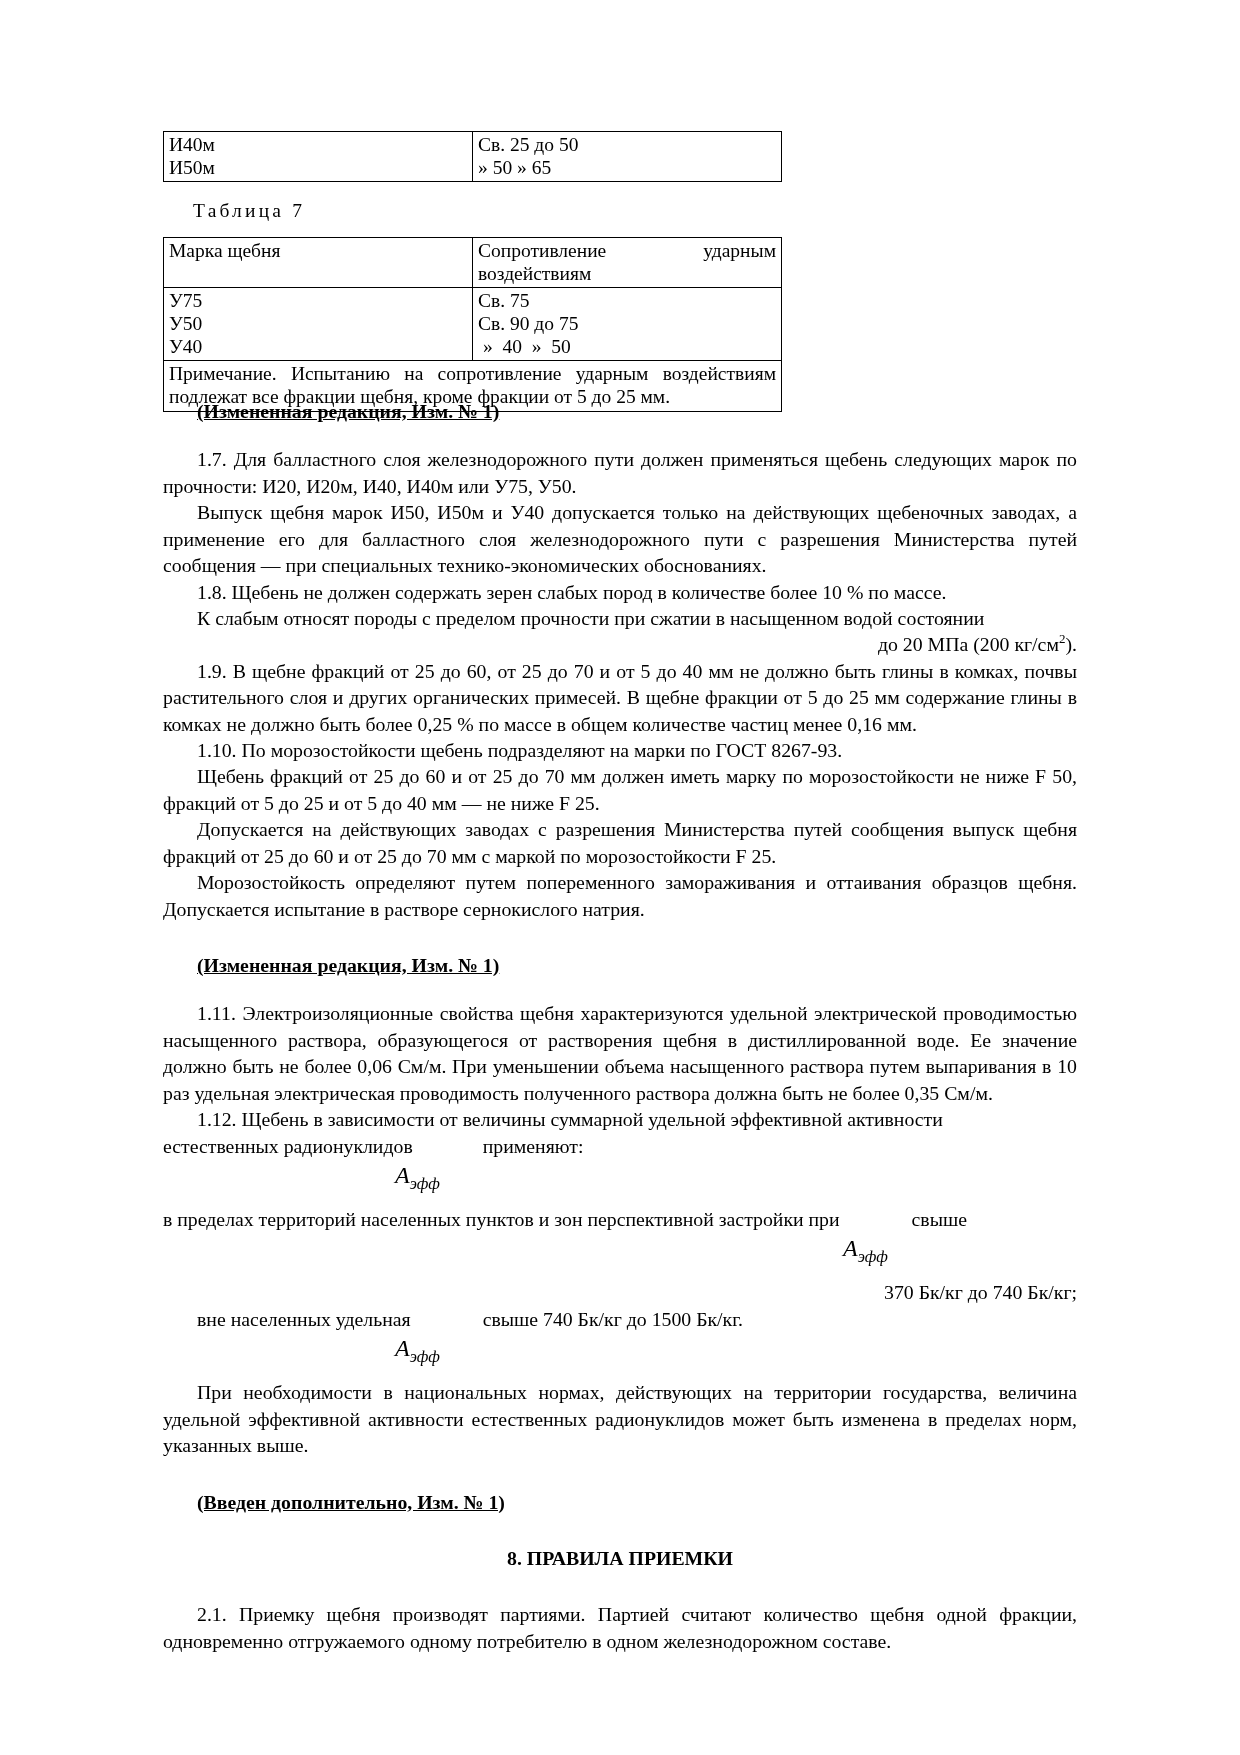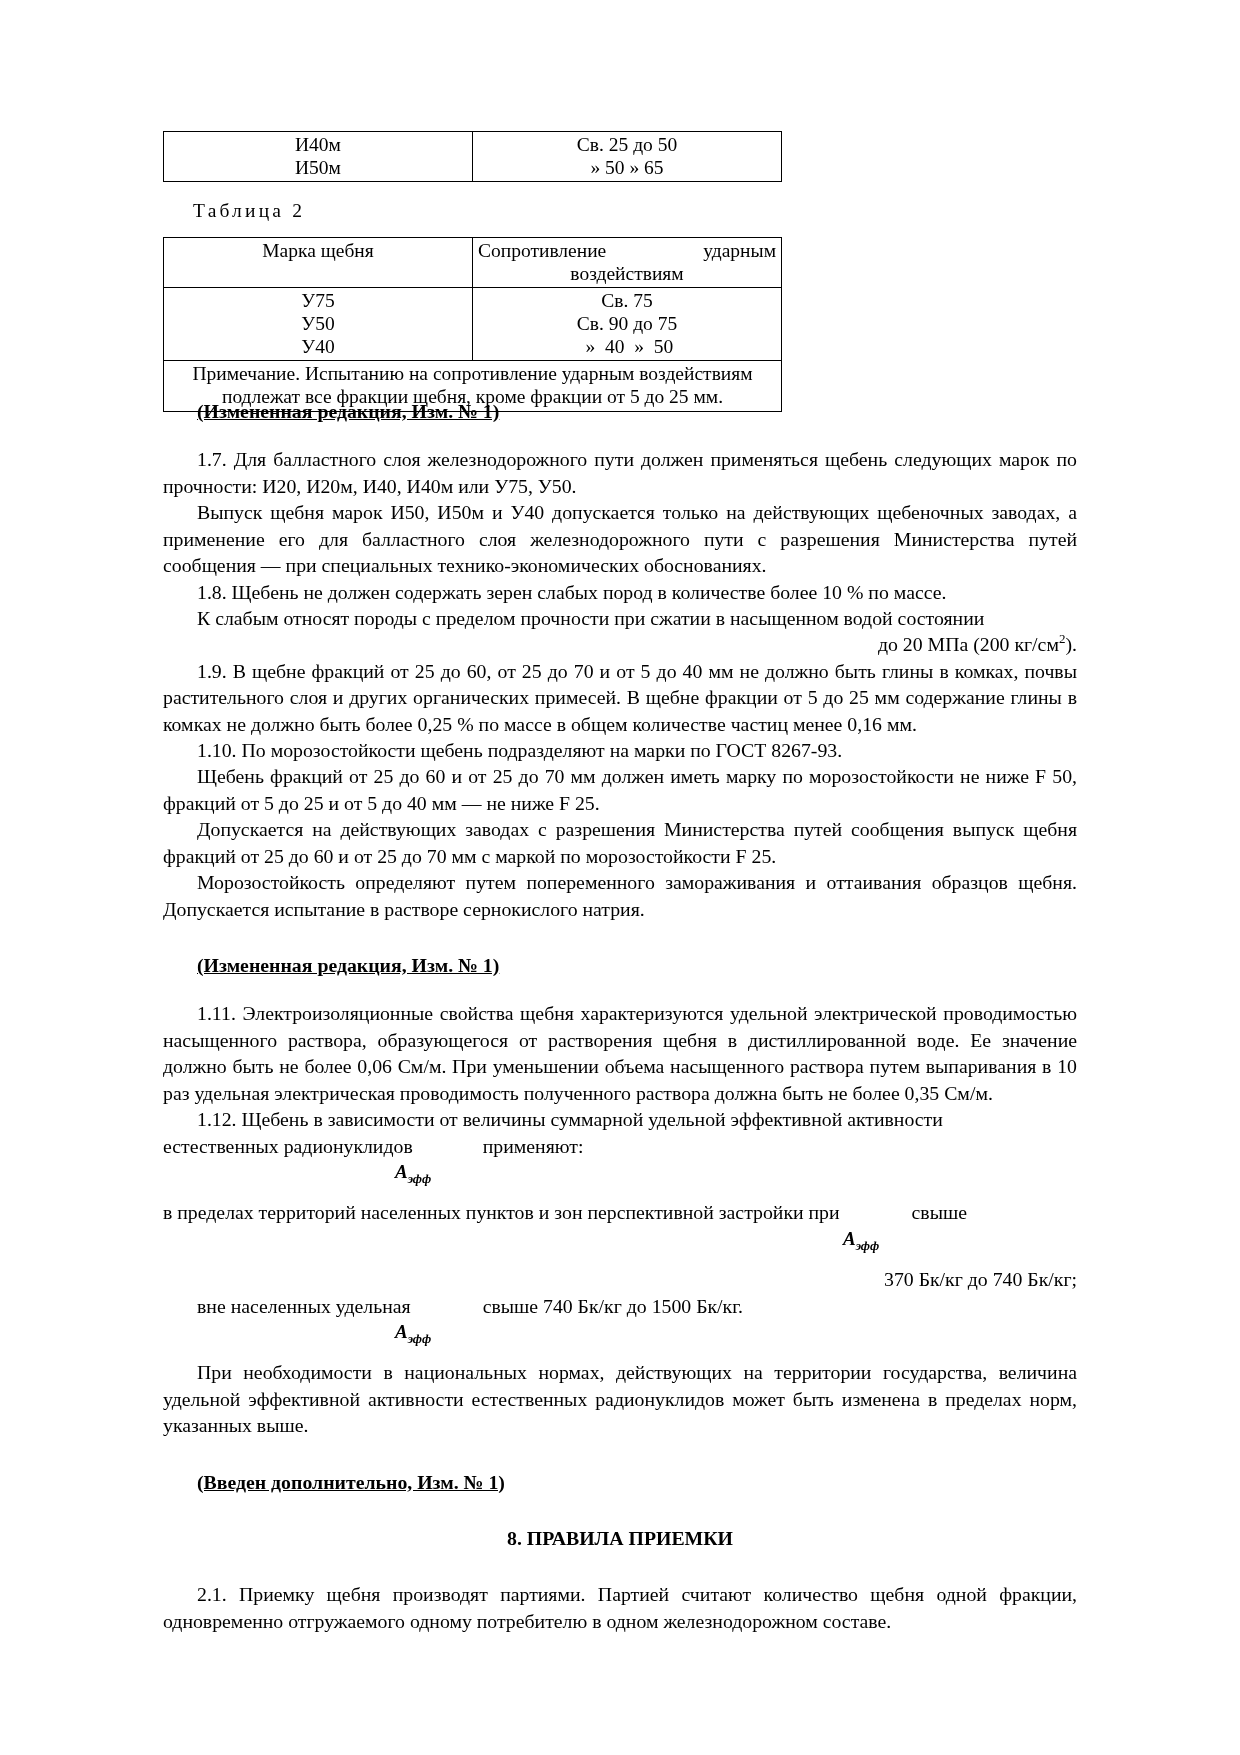--- a/index.html
+++ b/index.html
@@ -30,21 +30,20 @@
     border-collapse: collapse;
     table-layout: fixed;
     width: 596px;
     font-size: 19.5px;
     line-height: 1.18;
   }
   table.doc-table td {
     border: 1.6px solid #000;
     padding: 1px 5px 2px 5px;
     vertical-align: top;
-    text-align: center;
   }
   td.col-a { width: 298px; }
   td.col-b { width: 298px; }
 
   .cell-line { display: block; white-space: pre; }
   .cell-line.just {
     display: flex;
     justify-content: space-between;
   }
 
@@ -108,22 +107,21 @@
   .aeff .sub {
     font-style: italic;
     font-size: 0.68em;
     vertical-align: sub;
     line-height: 0;
     letter-spacing: 0px;
   }
   .aeff-block {
     text-align: left;
     text-indent: 0 !important;
-    font-size: 19px;
-    font-weight: bold;
+    font-size: 24px;
   }
   .aeff-ind-1 { padding-left: 232px; }
   .aeff-ind-2 { padding-left: 680px; }
   .aeff-ind-3 { padding-left: 232px; }
 
   .row-flex {
     display: flex;
     text-indent: 0 !important;
   }
   .gapfill { display: inline-block; }
@@ -143,21 +141,21 @@
           </td>
           <td class="col-b">
             <span class="cell-line">Св. 25 до 50</span>
             <span class="cell-line">» 50 » 65</span>
           </td>
         </tr>
       </tbody>
     </table>
   </div>
 
-  <div class="table3-caption">Таблица 2</div>
+  <div class="table3-caption">Таблица 7</div>
 
   <div class="table3-wrap">
     <table class="doc-table">
       <tbody>
         <tr>
           <td class="col-a">
             <span class="cell-line">Марка щебня</span>
           </td>
           <td class="col-b">
             <span class="cell-line just">

